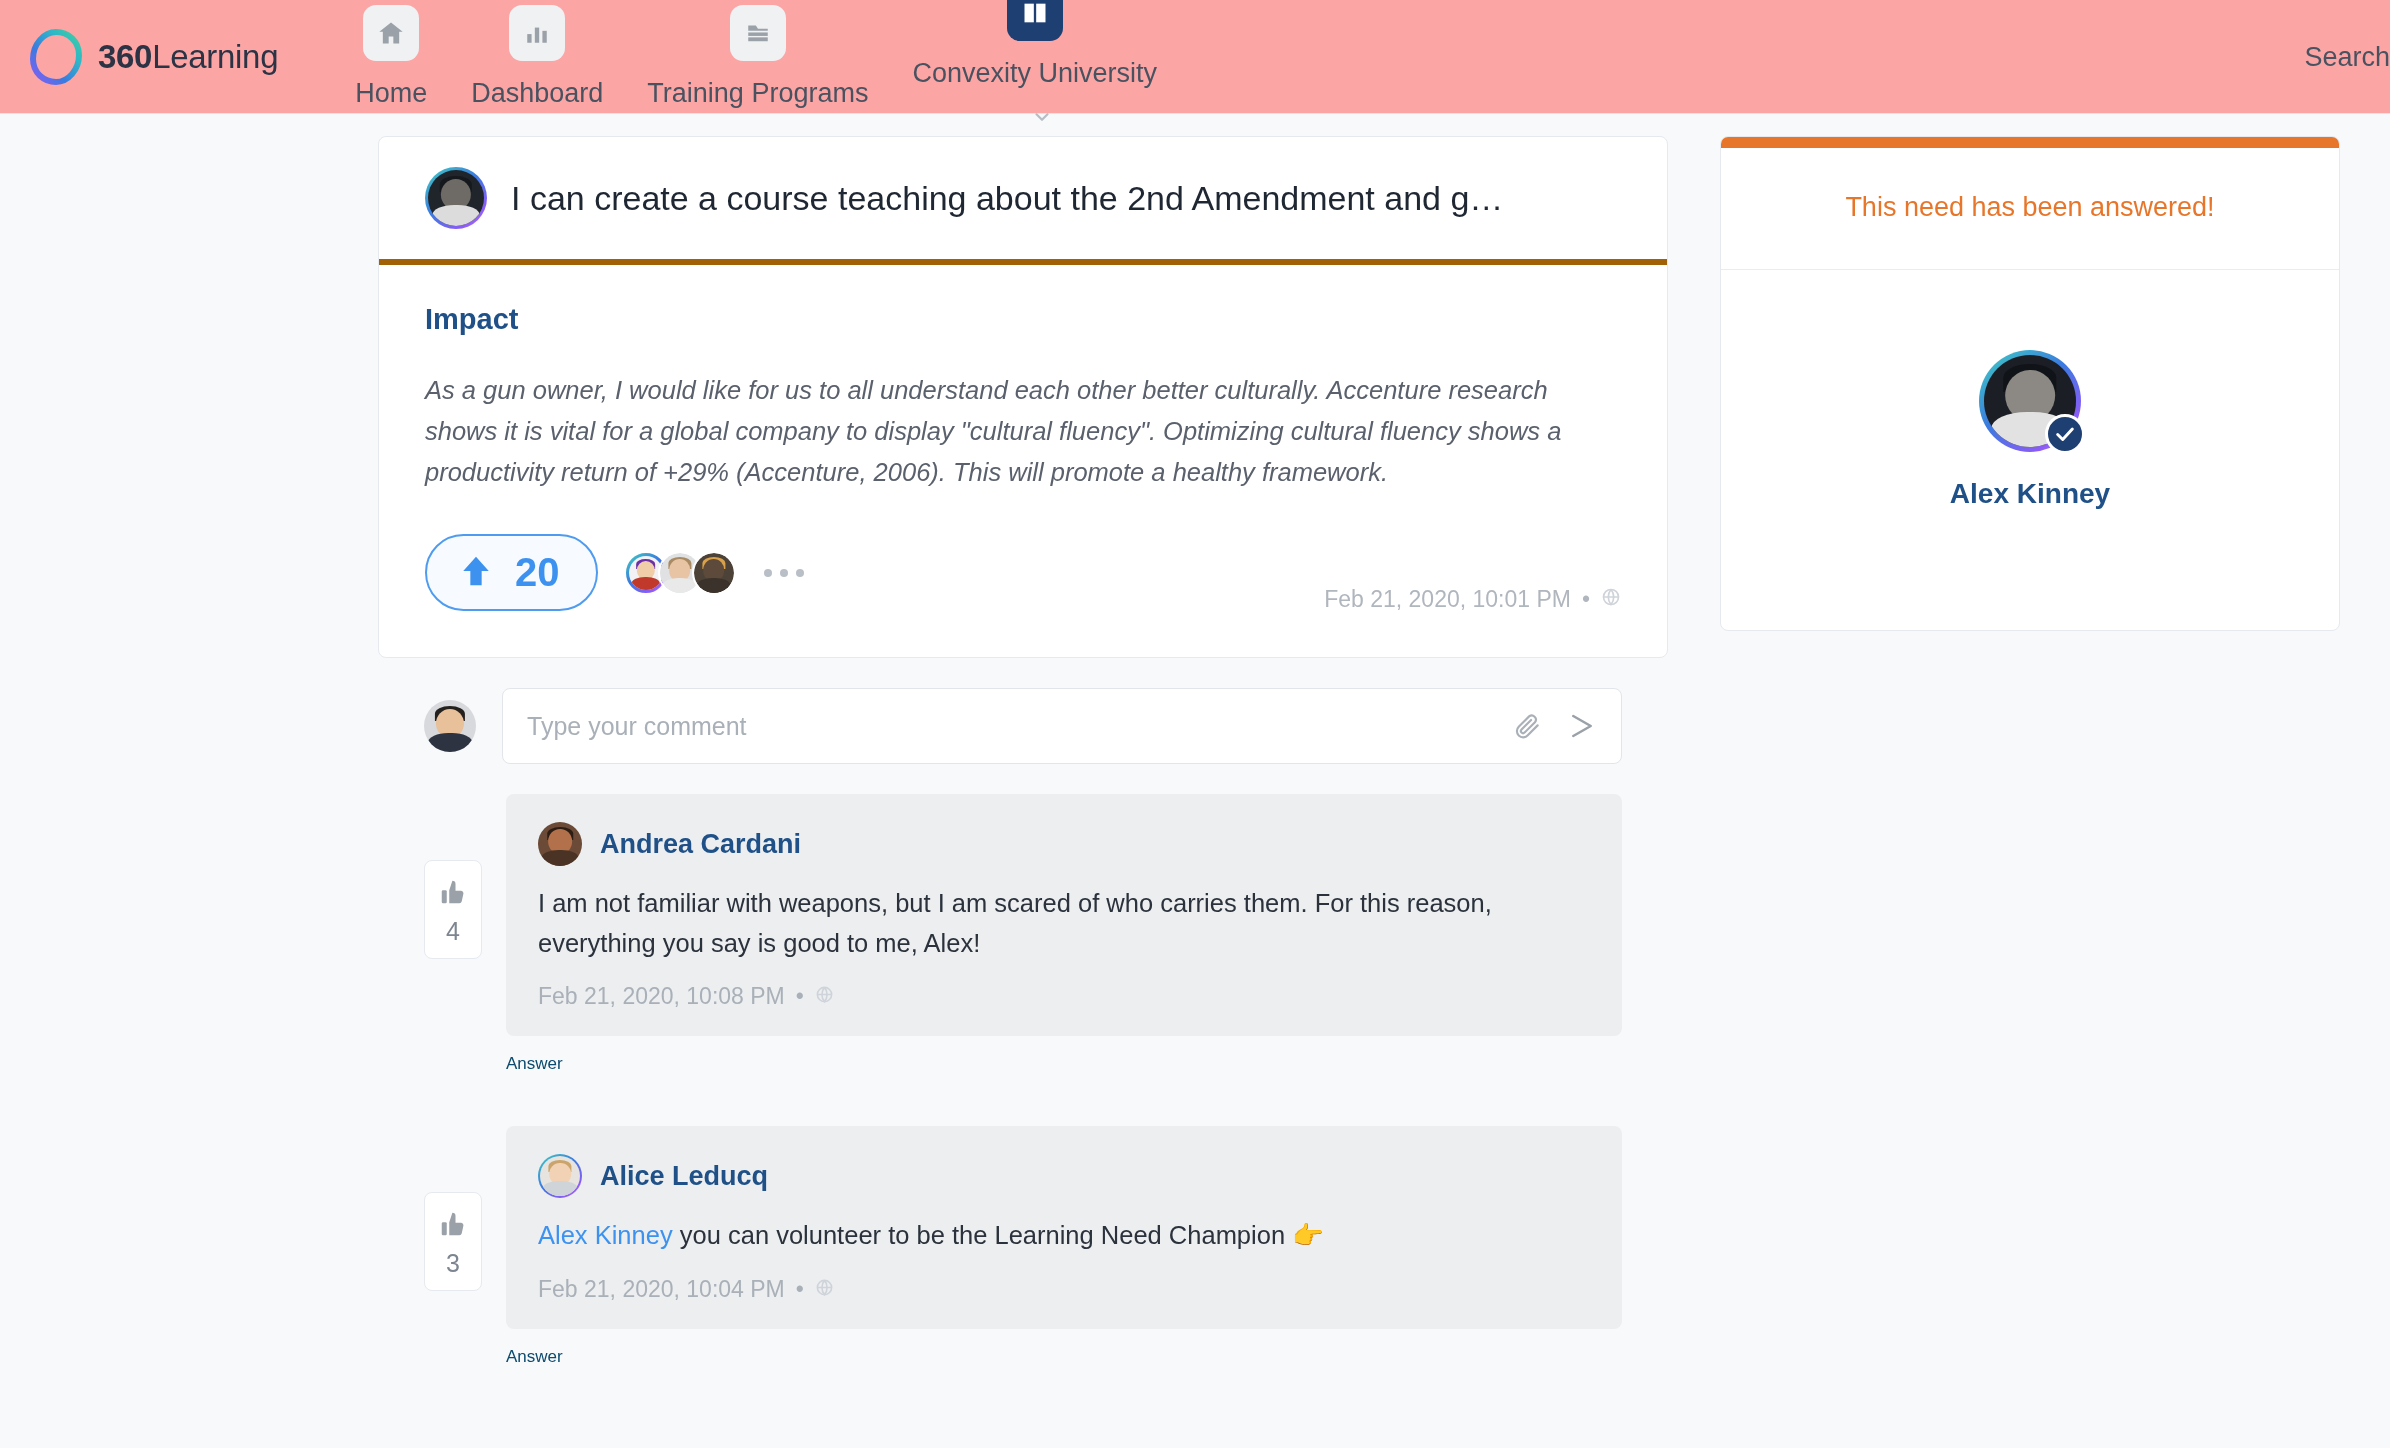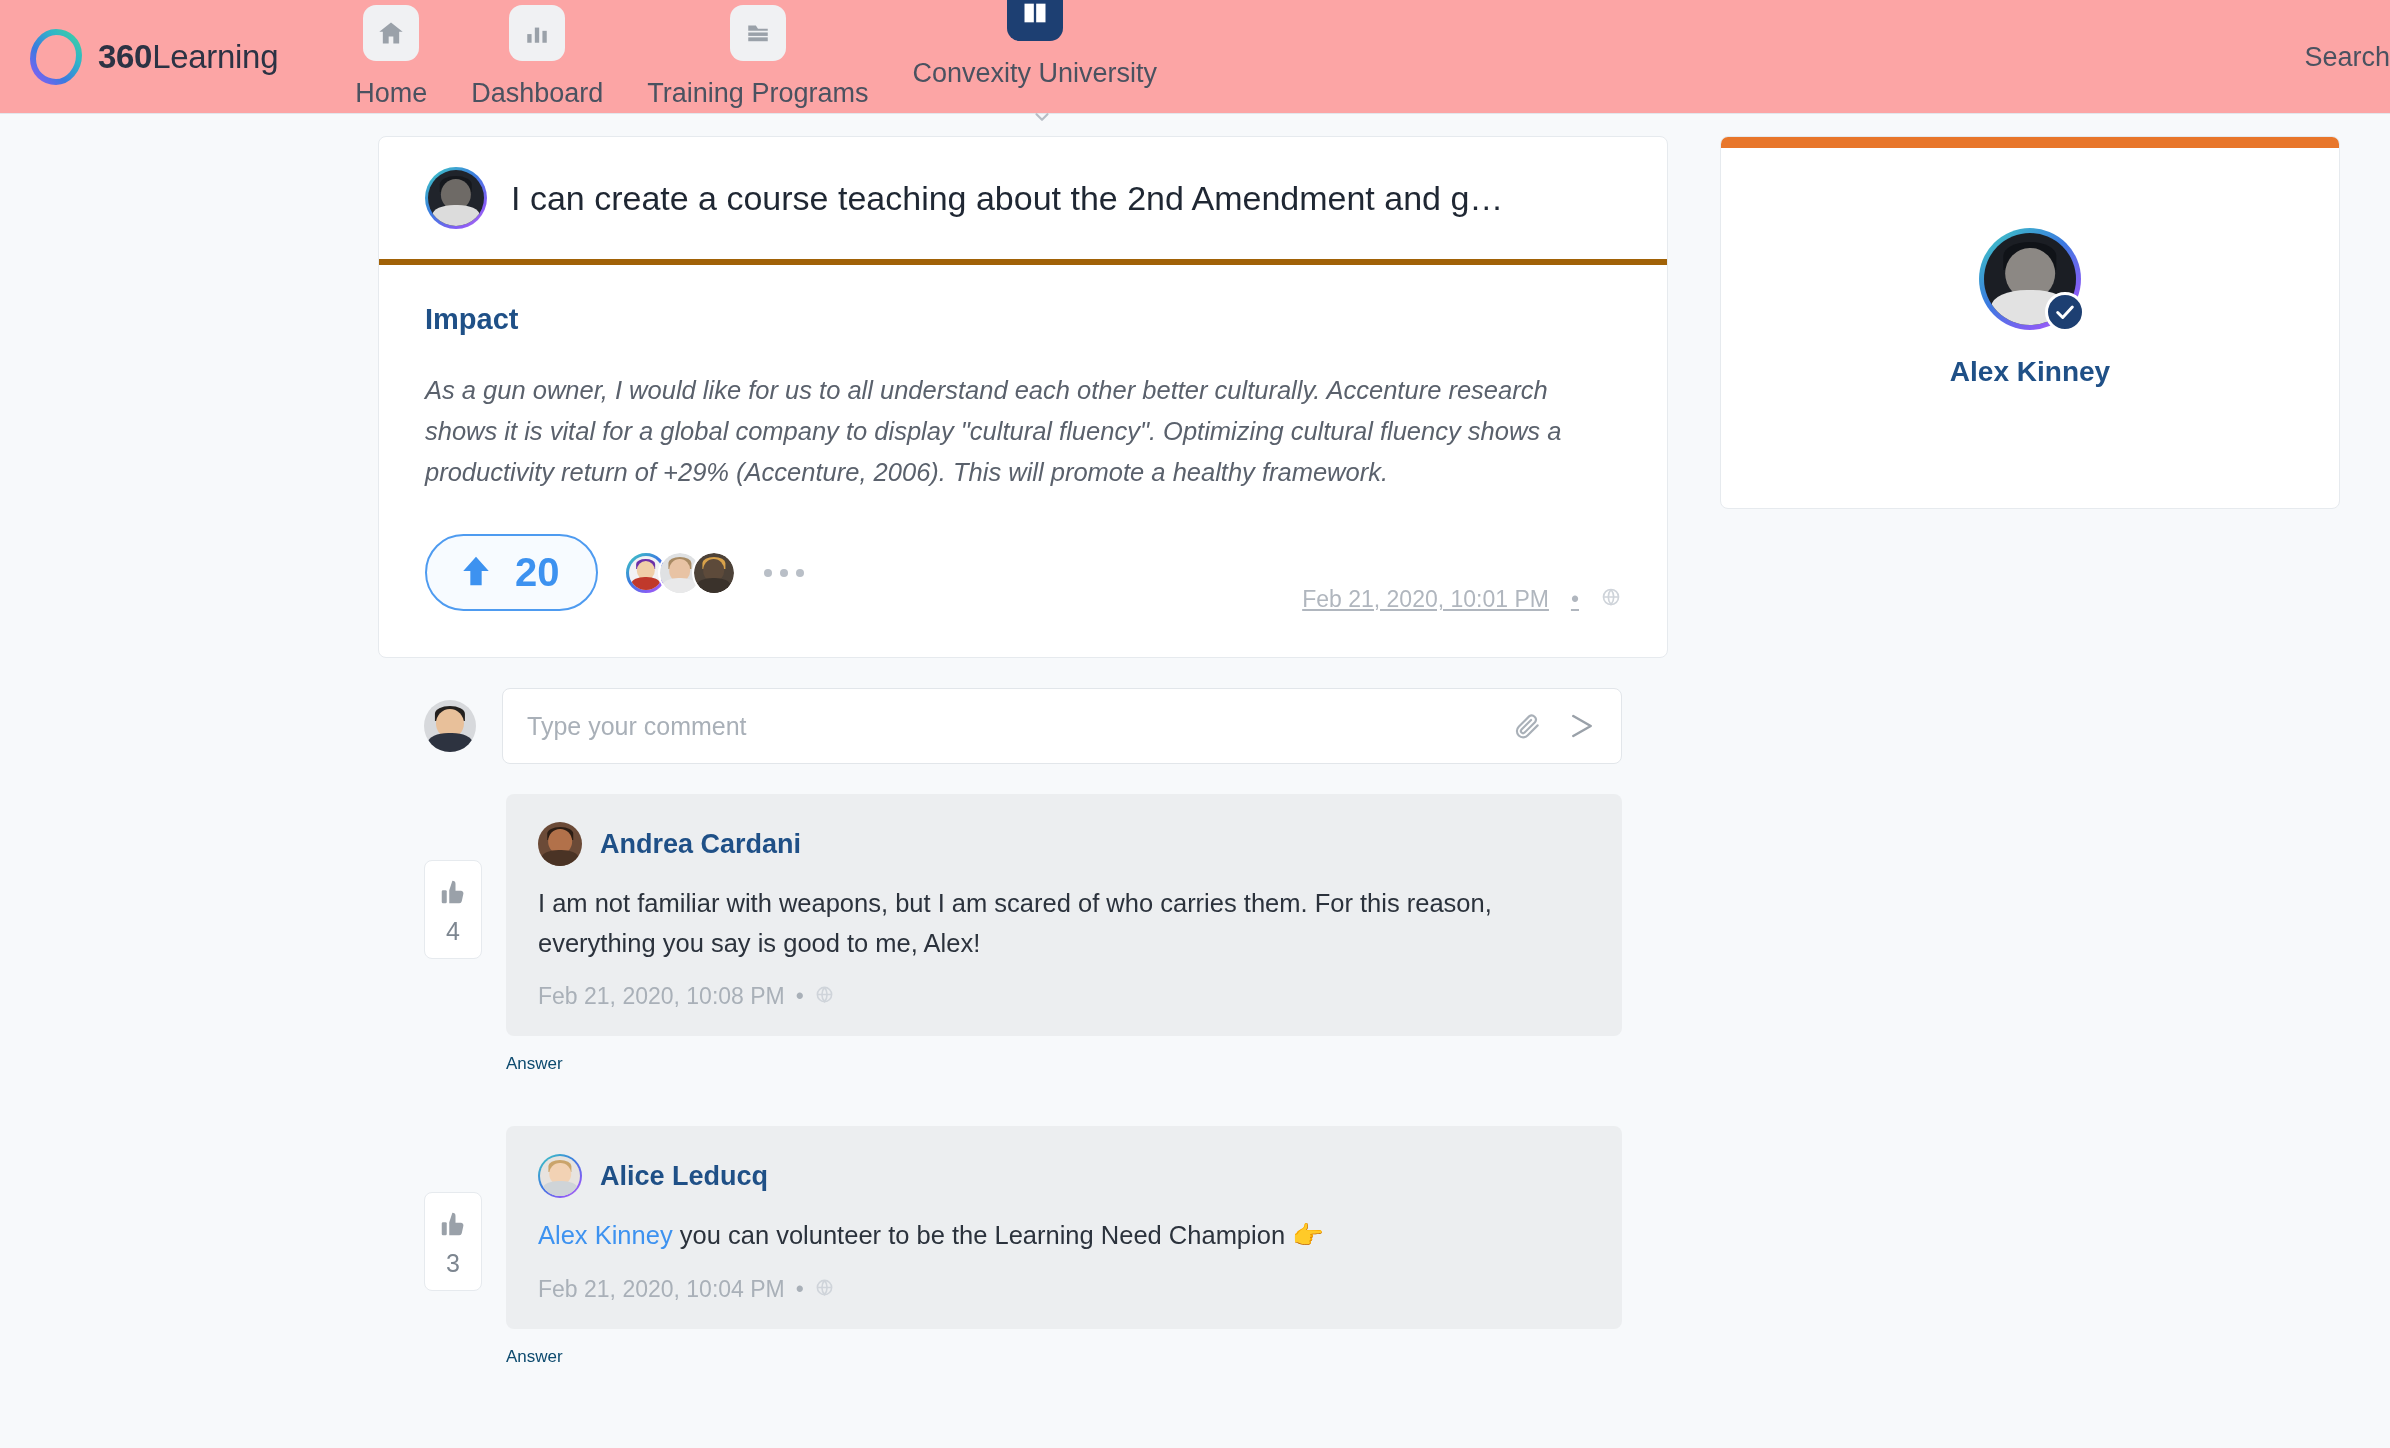--- a/index.html
+++ b/index.html
@@ -96,21 +96,21 @@
   }
   .upvote .num { font-size: 40px; color: #3d92f0; font-weight: 700; }
   .avstack { display: flex; margin-left: 26px; align-items: center; }
   .avstack .av { width: 44px; height: 44px; border-radius: 50%; margin-left: -10px;
                  border: 2px solid #fff; overflow: hidden; position: relative; }
   .avstack .av:first-child { margin-left: 0; }
   .dots { margin-left: 28px; display: flex; gap: 8px; cursor: pointer; }
   .dots i { width: 8px; height: 8px; border-radius: 50%; background: #b9bfc7; display:block; }
   .meta {
     position: absolute; right: 46px; bottom: 44px;
-    font-size: 23px; color: #b0b6be; display: flex; align-items: center; gap: 22px; text-decoration: underline;
+    font-size: 23px; color: #b0b6be; display: flex; align-items: center; gap: 11px;
   }
 
   
   .comments { padding: 0 0 0 0; }
   .comment-input-row {
     display: flex; align-items: center; gap: 26px;
     padding: 30px 46px 30px 46px;
   }
   .av-round { width: 52px; height: 52px; border-radius: 50%; overflow: hidden; flex:0 0 auto; position: relative;}
   .cinput {
@@ -455,20 +455,21 @@
           </div>
         </div>
 
       </div>
     </div>
   </div>
 
   <div class="col-side">
     <div class="card side-card">
       <div class="side-top-bar"></div>
+      <div class="side-banner">This need has been answered!</div>
       <div class="side-body">
         <div class="big-av-wrap">
           <div class="big-av">
             <div class="inner" style="background:#1b1e24">
               <div class="ph">
                 <div class="hair" style="background:#101318"></div>
                 <div class="skin" style="background:#8c8884"></div>
                 <div class="body" style="background:#e2e2e2"></div>
               </div>
             </div>

